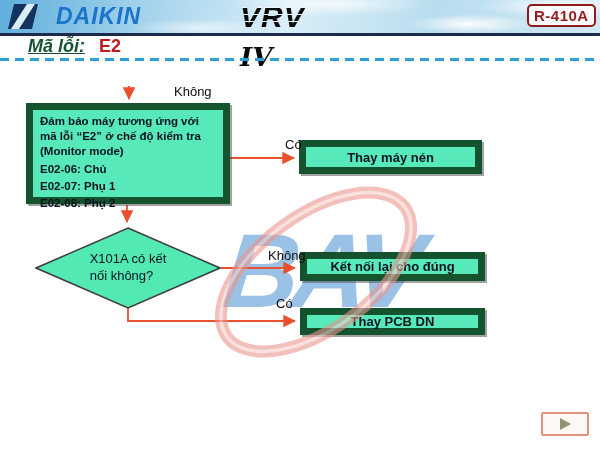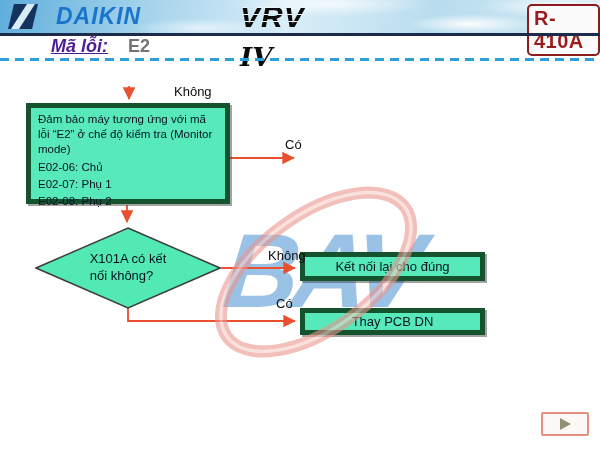--- a/index.html
+++ b/index.html
@@ -30,47 +30,48 @@
     -webkit-background-clip:text; background-clip:text; color:transparent;
   }
   @supports not ((-webkit-background-clip:text) or (background-clip:text)) {
     .vrv-text { color:#0b0b0b; background:none; }
   }
   .vrv-gen { font-family:"DejaVu Serif", serif; font-size:26px; font-style:italic; font-weight:bold; color:#0b0b0b; }
 
   .badge {
     position:absolute; left:527px; top:4px; padding:1px 5px;
     border:2.5px solid #8E1A1C; border-radius:5px; background:#FBFBFB;
-    color:#991B1E; font-size:20px; font-weight:bold; letter-spacing:0.5px;
+    color:#991B1E; font-size:15px; font-weight:bold; letter-spacing:0.5px;
   }
 
   
   .title-row { position:absolute; left:28px; top:36px; font-size:18px; }
-  .title-label { color:#4c1d95; font-style:italic; font-weight:bold; text-decoration:underline;margin-left:23px; }
-  .title-code  { color:#737373; font-weight:bold; margin-left:15px; }
+  .title-label { color:#14532d; font-style:italic; font-weight:bold; text-decoration:underline; }
+  .title-code  { color:#b91c1c; font-weight:bold; margin-left:9px; }
   .dash-rule {
     position:absolute; left:0; top:58px; width:600px; height:3px;
     background:repeating-linear-gradient(90deg,#2E9FD8 0 9px, rgba(0,0,0,0) 9px 15px);
   }
 
   
   .wm-letters {
     position:absolute; left:224px; top:218px; z-index:0;
     font-size:105px; font-weight:bold; font-style:italic; line-height:1;
     letter-spacing:-7px; color:rgba(128,179,224,0.8); transform:skewX(-6deg);
   }
   .wm-swoosh { position:absolute; left:196px; top:175px; z-index:4; pointer-events:none; }
 
   
   .connectors { position:absolute; left:0; top:0; z-index:1; }
   .fbox {
     position:absolute; z-index:2; box-sizing:border-box;
-    background:#58E9BB; border:5px solid #14532d;
+    background:#58E9BB; border:7px solid #14532d;
     box-shadow:2px 2px 0 rgba(70,70,70,.5);
     color:#071320;
+    font-weight:bold;
   }
   .check-box { left:26px; top:103px; width:204px; height:101px; padding:4px 7px; font-size:11.5px; line-height:1.32; }
   .check-box .item { margin-top:2px; }
   .action { display:flex; align-items:center; justify-content:center; font-size:13px; text-align:center; }
   .action-compressor { left:299px; top:140px; width:183px; height:34px; }
   .action-reconnect  { left:300px; top:252px; width:185px; height:29px; }
   .action-pcb        { left:300px; top:308px; width:185px; height:27px; }
 
   .diamond-svg  { position:absolute; left:35px; top:227px; z-index:2; }
   .diamond-text {
@@ -137,20 +138,23 @@
     </g>
   </svg>
 
   <div class="fbox check-box">
     <div>Đảm bảo máy tương ứng với mã lỗi “E2” ở chế độ kiểm tra (Monitor mode)</div>
     <div class="item">E02-06: Chủ</div>
     <div class="item">E02-07: Phụ 1</div>
     <div class="item">E02-08: Phụ 2</div>
   </div>
 
+  <div class="fbox action action-compressor">
+    <span>Thay máy nén</span>
+  </div>
 
   <svg class="diamond-svg" width="186" height="82" viewBox="0 0 186 82">
     <polygon points="93,1 185,41 93,81 1,41" fill="#52E9B2" stroke="#3E3E3E" stroke-width="1.5"></polygon>
   </svg>
   <div class="diamond-text">
     <div>
       <div>X101A có kết</div>
       <div>nối không?</div>
     </div>
   </div>

